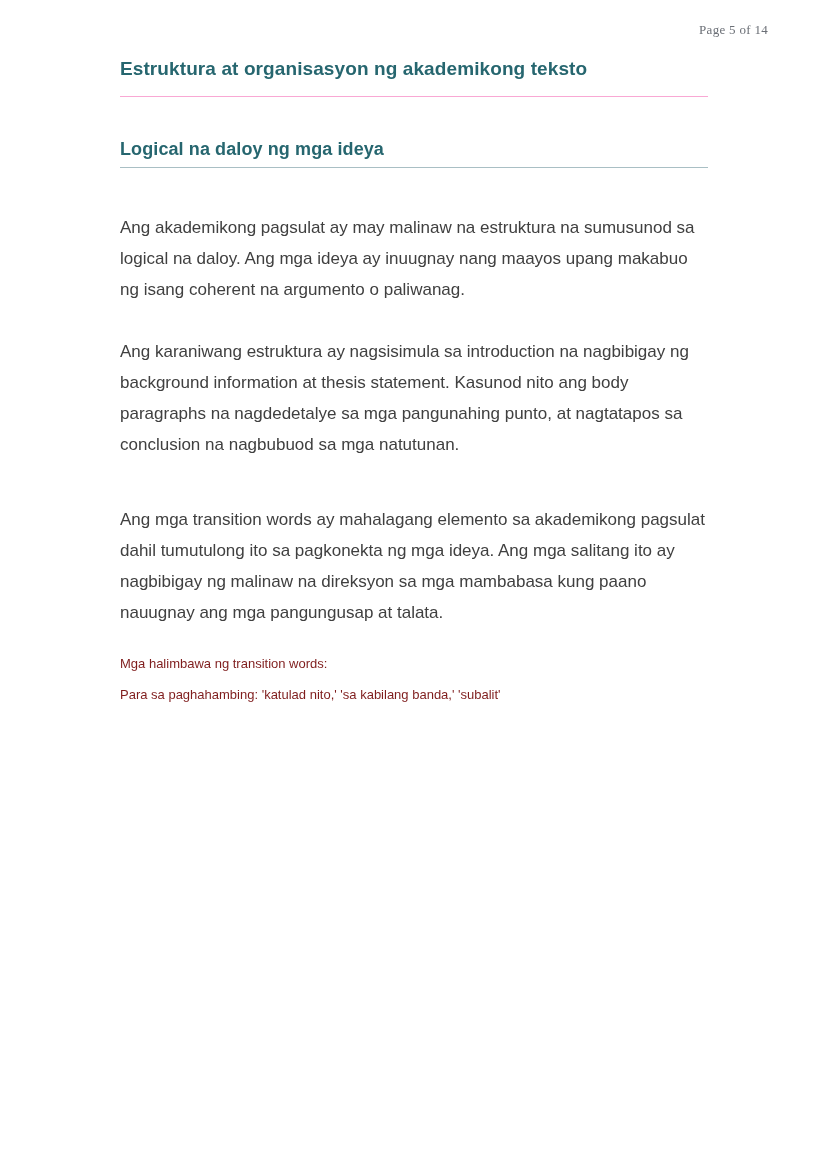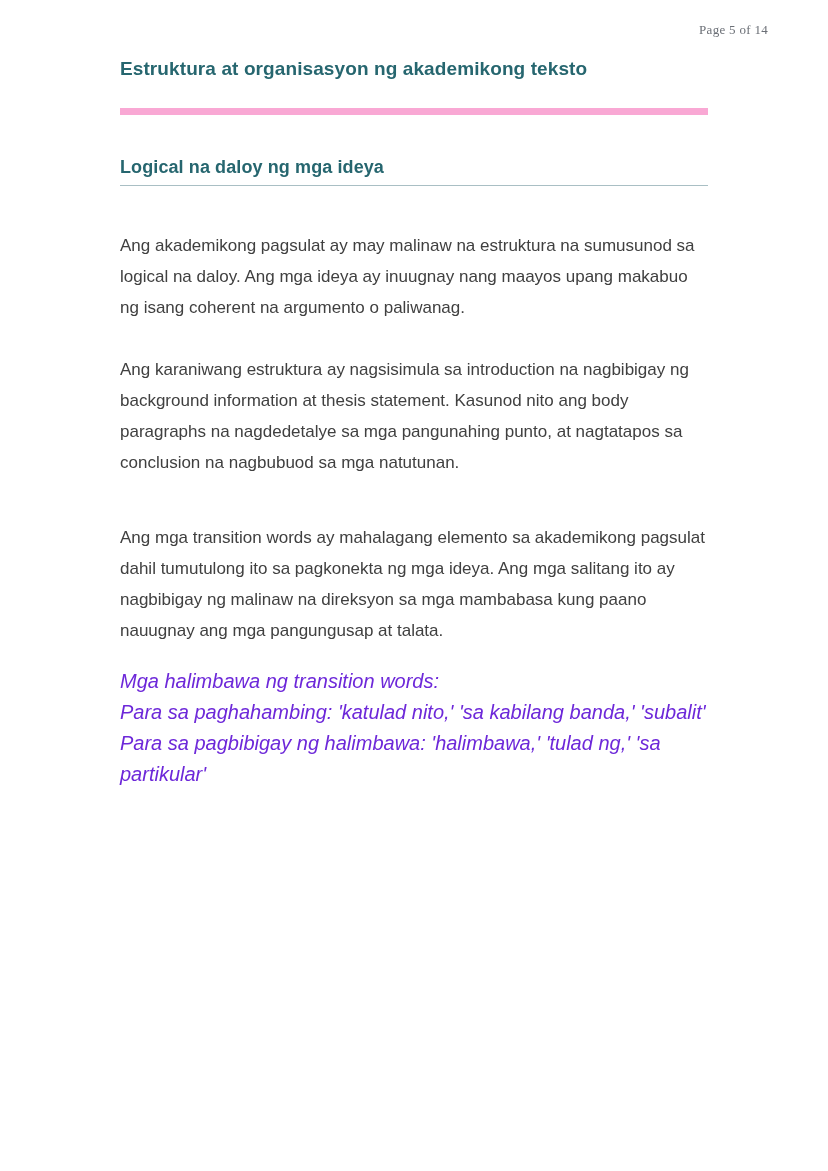--- a/index.html
+++ b/index.html
@@ -30,22 +30,22 @@
     position: absolute;
     top: 58px;
     left: 120px;
     width: 588px;
   }
   .doc-title {
     font-size: 19px;
     font-weight: 700;
     color: #26666f;
     margin: 0 0 0 0;
-    padding-bottom: 28px;
-    border-bottom: 7px solid #f9a8d4;
+    padding-bottom: 16px;
+    border-bottom: 1px solid #f9a8d4;
     letter-spacing: 0.1px;
   }
   .section-heading {
     font-size: 18px;
     font-weight: 700;
     color: #26666f;
     margin: 42px 0 0 0;
     padding-bottom: 7px;
     border-bottom: 1px solid #a9bfc4;
     letter-spacing: 0.1px;
@@ -57,24 +57,23 @@
     margin: 0;
   }
   .para.first-after-heading {
     margin-top: 44px;
   }
   .para + .para {
     margin-top: 31px;
   }
   .line-block {
     display: block;
-    font-size: 20px;
+    font-size: 13px;
     line-height: 31px;
-    color: #6d28d9;
-    font-style: italic;
+    color: #7f1d1d;
   }
   .lines-group {
     margin-top: 20px;
   }
   .footer-brand {
     position: absolute;
     bottom: 22px;
     left: 0;
     width: 100%;
     text-align: center;
@@ -98,20 +97,19 @@
       <h2 class="section-heading">Logical na daloy ng mga ideya</h2>
       <p class="para first-after-heading">Ang akademikong pagsulat ay may malinaw na estruktura na sumusunod sa logical na daloy. Ang mga ideya ay inuugnay nang maayos upang makabuo ng isang coherent na argumento o paliwanag.</p>
       <p class="para">Ang karaniwang estruktura ay nagsisimula sa introduction na nagbibigay ng background information at thesis statement. Kasunod nito ang body paragraphs na nagdedetalye sa mga pangunahing punto, at nagtatapos sa conclusion na nagbubuod sa mga natutunan.</p>
     </section>
 
     <section>
       <p class="para first-after-heading">Ang mga transition words ay mahalagang elemento sa akademikong pagsulat dahil tumutulong ito sa pagkonekta ng mga ideya. Ang mga salitang ito ay nagbibigay ng malinaw na direksyon sa mga mambabasa kung paano nauugnay ang mga pangungusap at talata.</p>
       <div class="lines-group">
         <span class="line-block">Mga halimbawa ng transition words:</span>
         <span class="line-block">Para sa paghahambing: 'katulad nito,' 'sa kabilang banda,' 'subalit'</span>
-        <span class="line-block">Para sa pagbibigay ng halimbawa: 'halimbawa,' 'tulad ng,' 'sa partikular'</span>
       </div>
     </section>
 
   </div>
 
 
 </div>
 
 </body></html>

